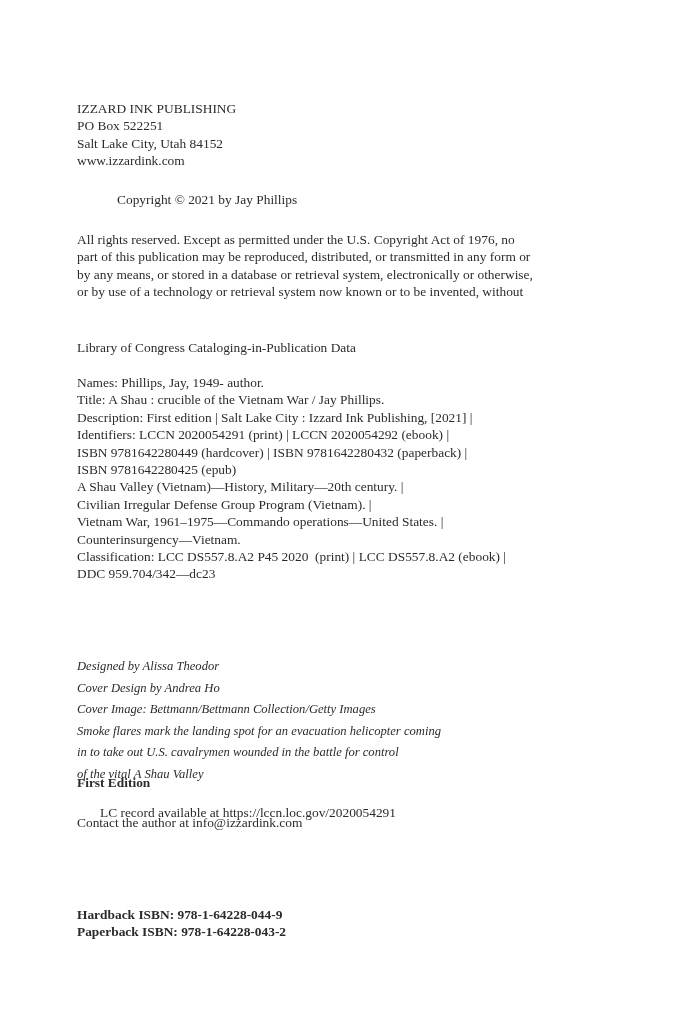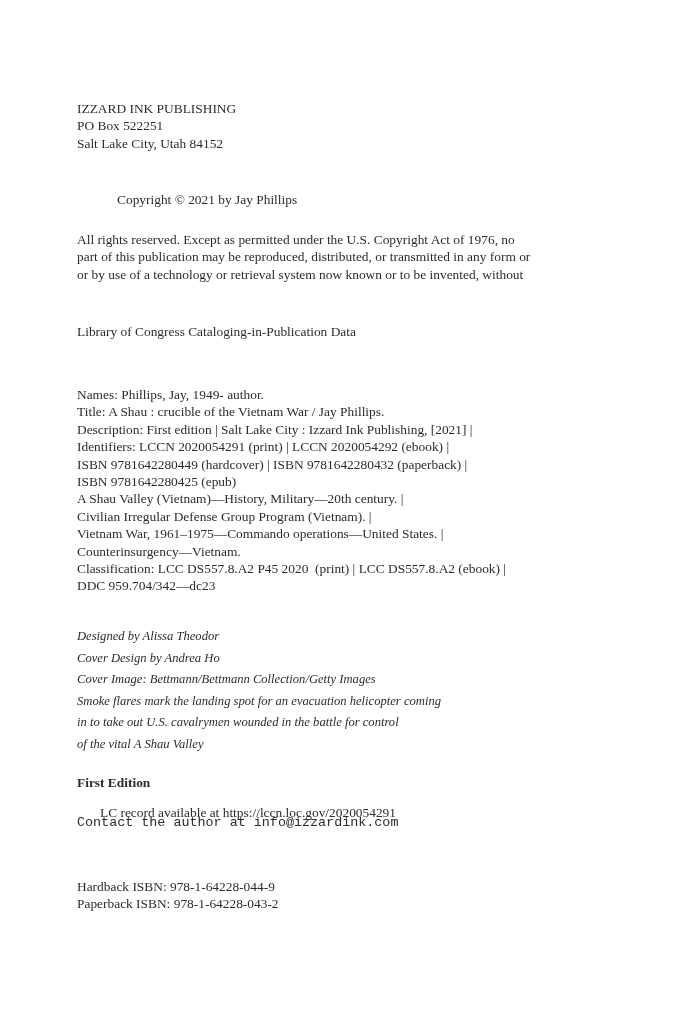--- a/index.html
+++ b/index.html
@@ -36,70 +36,72 @@
   </style>
 </head>
 <body>
 
 <div class="page">
 
   <div class="block" style="top:0px;">
     <span class="line">IZZARD INK PUBLISHING</span>
     <span class="line">PO Box 522251</span>
     <span class="line">Salt Lake City, Utah 84152</span>
+    <span class="line">www.izzardink.com</span>
   </div>
 
   <div class="block" style="top:91px;margin-left:40px;">
     <span class="line">Copyright © 2021 by Jay Phillips</span>
   </div>
 
   <div class="block" style="top:131px;">
     <span class="line">All rights reserved. Except as permitted under the U.S. Copyright Act of 1976, no</span>
     <span class="line">part of this publication may be reproduced, distributed, or transmitted in any form or</span>
+    <span class="line">by any means, or stored in a database or retrieval system, electronically or otherwise,</span>
     <span class="line">or by use of a technology or retrieval system now known or to be invented, without</span>
   </div>
 
-  <div class="block" style="top:223px;">
+  <div class="block" style="top:239px;">
     <span class="line">Library of Congress Cataloging-in-Publication Data</span>
   </div>
 
-  <div class="block" style="top:274px;margin-top:12px;">
+  <div class="block" style="top:274px;">
     <span class="line">Names: Phillips, Jay, 1949- author.</span>
     <span class="line">Title: A Shau : crucible of the Vietnam War / Jay Phillips.</span>
     <span class="line">Description: First edition | Salt Lake City : Izzard Ink Publishing, [2021] |</span>
     <span class="line">Identifiers: LCCN 2020054291 (print) | LCCN 2020054292 (ebook) |</span>
     <span class="line">ISBN 9781642280449 (hardcover) | ISBN 9781642280432 (paperback) |</span>
     <span class="line">ISBN 9781642280425 (epub)</span>
     <span class="line">A Shau Valley (Vietnam)—History, Military—20th century. |</span>
     <span class="line">Civilian Irregular Defense Group Program (Vietnam). |</span>
     <span class="line">Vietnam War, 1961–1975—Commando operations—United States. |</span>
     <span class="line">Counterinsurgency—Vietnam.</span>
     <span class="line">Classification: LCC DS557.8.A2 P45 2020  (print) | LCC DS557.8.A2 (ebook) |</span>
     <span class="line">DDC 959.704/342—dc23</span>
   </div>
 
-  <div class="block italic" style="top:526px;">
+  <div class="block italic" style="top:556px;">
     <span class="line">Designed by Alissa Theodor</span>
     <span class="line">Cover Design by Andrea Ho</span>
     <span class="line">Cover Image: Bettmann/Bettmann Collection/Getty Images</span>
     <span class="line">Smoke flares mark the landing spot for an evacuation helicopter coming</span>
     <span class="line">in to take out U.S. cavalrymen wounded in the battle for control</span>
     <span class="line">of the vital A Shau Valley</span>
   </div>
 
   <div class="block" style="top:674px;font-weight:bold;">
     <span class="line">First Edition</span>
   </div>
 
-  <div class="block" style="top:714px;font-family:Liberation Mono, monospace;">
+  <div class="block" style="top:714px;">
     <span class="line">Contact the author at info@izzardink.com</span>
   </div>
 
   <div class="block" style="top:704px;margin-left:23px;">
     <span class="line">LC record available at https://lccn.loc.gov/2020054291</span>
   </div>
 
-  <div class="block" style="top:778px;">
+  <div class="block" style="top:806px;font-weight:bold;">
     <span class="line">Hardback ISBN: 978-1-64228-044-9</span>
     <span class="line">Paperback ISBN: 978-1-64228-043-2</span>
   </div>
 
 </div>
 
 </body></html>

